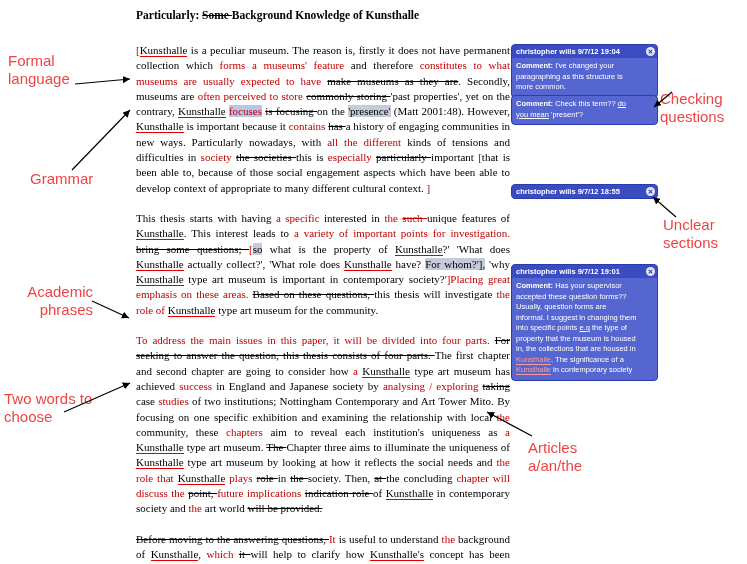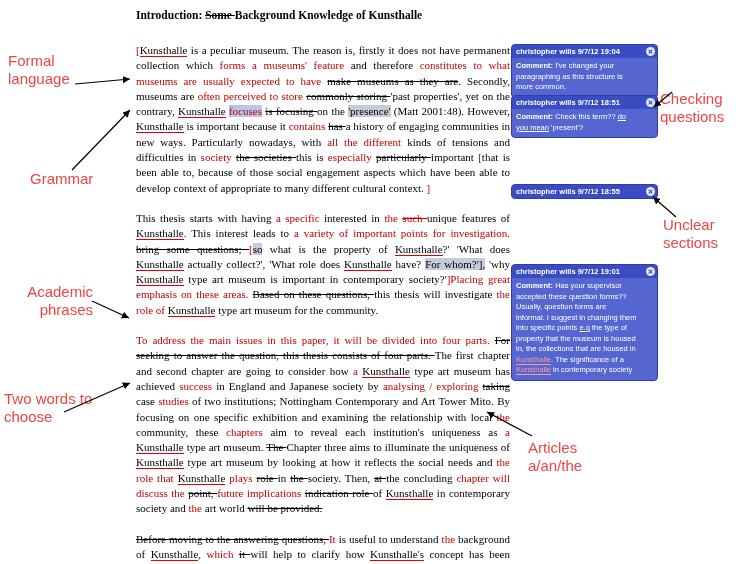--- a/index.html
+++ b/index.html
@@ -51,36 +51,35 @@
   .anno-6{left:528px;top:439px;width:76px;}
 
   .arrows{position:absolute;left:0;top:0;width:747px;height:564px;pointer-events:none;}
 </style>
 </head>
 <body>
 
 <div class="page">
 
   <div class="doc">
-    <h1 class="doc-title"><span class="seg-n">Introduction: </span><span class="seg-del">Some </span><span class="seg-n">Background Knowledge of Kunsthalle</span></h1>
+    <h1 class="doc-title"><span class="seg-n">Particularly: </span><span class="seg-del">Some </span><span class="seg-n">Background Knowledge of Kunsthalle</span></h1>
     <div>
         <p><span class="seg-ins">[</span><span class="seg-sp">Kunsthalle</span><span class="seg-n"> is a peculiar museum. The reason is, firstly it does not have permanent collection which </span><span class="seg-ins">forms a museums' feature </span><span class="seg-n">and therefore </span><span class="seg-ins">constitutes to what museums are usually expected to have </span><span class="seg-del">make museums as they are</span><span class="seg-n">. Secondly, museums are </span><span class="seg-ins">often perceived to store </span><span class="seg-del">commonly storing </span><span class="seg-n">'past properties', yet on the contrary, </span><span class="seg-sp">Kunsthalle</span><span class="seg-n"> </span><span class="seg-inshl">focuses</span><span class="seg-n"> </span><span class="seg-del">is focusing </span><span class="seg-n">on the </span><span class="seg-hl">'presence'</span><span class="seg-n"> (Matt 2001:48). However, </span><span class="seg-sp">Kunsthalle</span><span class="seg-n"> is important because it </span><span class="seg-ins">contains </span><span class="seg-del">has </span><span class="seg-n">a history of engaging communities in new ways. Particularly nowadays, with </span><span class="seg-ins">all the different </span><span class="seg-n">kinds of tensions and difficulties in </span><span class="seg-ins">society </span><span class="seg-del">the societies </span><span class="seg-n">this is </span><span class="seg-ins">especially </span><span class="seg-del">particularly </span><span class="seg-n">important </span><span class="seg-ins">[</span><span class="seg-n">that is been able to, because of those social engagement aspects which have been able to develop context of appropriate to many different cultural context. </span><span class="seg-ins">]</span></p>
         <p><span class="seg-n">This thesis starts with having </span><span class="seg-ins">a specific </span><span class="seg-n">interested in </span><span class="seg-ins">the </span><span class="seg-rdel">such </span><span class="seg-n">unique features of </span><span class="seg-sp">Kunsthalle</span><span class="seg-n">. This interest leads to </span><span class="seg-ins">a variety of important points for investigation. </span><span class="seg-del">bring some questions; </span><span class="seg-ins">[</span><span class="seg-hl">so</span><span class="seg-n"> what is the property of </span><span class="seg-sp">Kunsthalle</span><span class="seg-n">?' 'What does </span><span class="seg-sp">Kunsthalle</span><span class="seg-n"> actually collect?', 'What role does </span><span class="seg-sp">Kunsthalle</span><span class="seg-n"> have? </span><span class="seg-hl">For whom?'],</span><span class="seg-n"> 'why </span><span class="seg-sp">Kunsthalle</span><span class="seg-n"> type art museum is important in contemporary society?'</span><span class="seg-ins">]</span><span class="seg-ins">Placing great emphasis on these areas. </span><span class="seg-del">Based on these questions, </span><span class="seg-n">this thesis will investigate </span><span class="seg-ins">the role of </span><span class="seg-sp">Kunsthalle</span><span class="seg-n"> type art museum for the community.</span></p>
         <p><span class="seg-ins">To address the main issues in this paper, it will be divided into four parts. </span><span class="seg-del">For seeking to answer the question, this thesis consists of four parts. </span><span class="seg-n">The first chapter and second chapter are going to consider how </span><span class="seg-ins">a </span><span class="seg-sp">Kunsthalle</span><span class="seg-n"> type art museum has achieved </span><span class="seg-ins">success </span><span class="seg-n">in England and Japanese society by </span><span class="seg-ins">analysing / exploring </span><span class="seg-del">taking </span><span class="seg-n">case </span><span class="seg-ins">studies </span><span class="seg-n">of two institutions; Nottingham Contemporary and Art Tower Mito. By focusing on one specific exhibition and examining the relationship with local </span><span class="seg-ins">the </span><span class="seg-n">community, these </span><span class="seg-ins">chapters </span><span class="seg-n">aim to reveal each institution's uniqueness as </span><span class="seg-ins">a </span><span class="seg-sp">Kunsthalle</span><span class="seg-n"> type art museum. </span><span class="seg-del">The </span><span class="seg-n">Chapter three aims to illuminate the uniqueness of </span><span class="seg-sp">Kunsthalle</span><span class="seg-n"> type art museum by looking at how it reflects the social needs and </span><span class="seg-ins">the role that </span><span class="seg-sp">Kunsthalle</span><span class="seg-n"> </span><span class="seg-ins">plays </span><span class="seg-del">role </span><span class="seg-n">in </span><span class="seg-del">the </span><span class="seg-n">society. Then, </span><span class="seg-del">at </span><span class="seg-n">the concluding </span><span class="seg-ins">chapter will discuss the </span><span class="seg-del">point, </span><span class="seg-ins">future implications </span><span class="seg-del">indication role </span><span class="seg-n">of </span><span class="seg-sp">Kunsthalle</span><span class="seg-n"> in contemporary society and </span><span class="seg-ins">the </span><span class="seg-n">art world </span><span class="seg-del">will be provided.</span></p>
         <p><span class="seg-del">Before moving to the answering questions, </span><span class="seg-ins">It </span><span class="seg-n">is useful to understand </span><span class="seg-ins">the </span><span class="seg-n">background of </span><span class="seg-sp">Kunsthalle</span><span class="seg-n">, </span><span class="seg-ins">which </span><span class="seg-del">it </span><span class="seg-n">will help to clarify how </span><span class="seg-sp">Kunsthalle's</span><span class="seg-n"> concept has been transformed</span></p>
       </div>
   </div>
 
   <div class="comments">
       <div class="comment-box comment-box-0">
         <div class="comment-header">christopher wills 9/7/12 19:04<div class="comment-close">✕</div></div>
         <div class="comment-body"><span class="seg-b">Comment: </span><span class="seg-n">I've changed your paragraphing as this structure is more common.</span></div>
       </div>
       <div class="comment-box comment-box-1">
-        <div class="comment-header">christopher wills 9/7/12 18:51<div class="comment-close">✕</div></div>
         <div class="comment-body"><span class="seg-b">Comment: </span><span class="seg-n">Check this term?? </span><span class="seg-u">do you mean</span><span class="seg-n"> 'present'?</span></div>
       </div>
       <div class="comment-box comment-box-2">
         <div class="comment-header">christopher wills 9/7/12 18:55<div class="comment-close">✕</div></div>
       </div>
       <div class="comment-box comment-box-3">
         <div class="comment-header">christopher wills 9/7/12 19:01<div class="comment-close">✕</div></div>
         <div class="comment-body"><span class="seg-b">Comment: </span><span class="seg-n">Has your supervisor accepted these question forms?? Usually, question forms are informal. I suggest in changing them into specific points </span><span class="seg-u">e.g</span><span class="seg-n"> the type of property that the museum is housed in, the collections that are housed in </span><span class="seg-spc">Kunsthalle</span><span class="seg-n">. The significance of a </span><span class="seg-spc">Kunsthalle</span><span class="seg-n"> in contemporary society</span></div>
       </div>
     </div>

